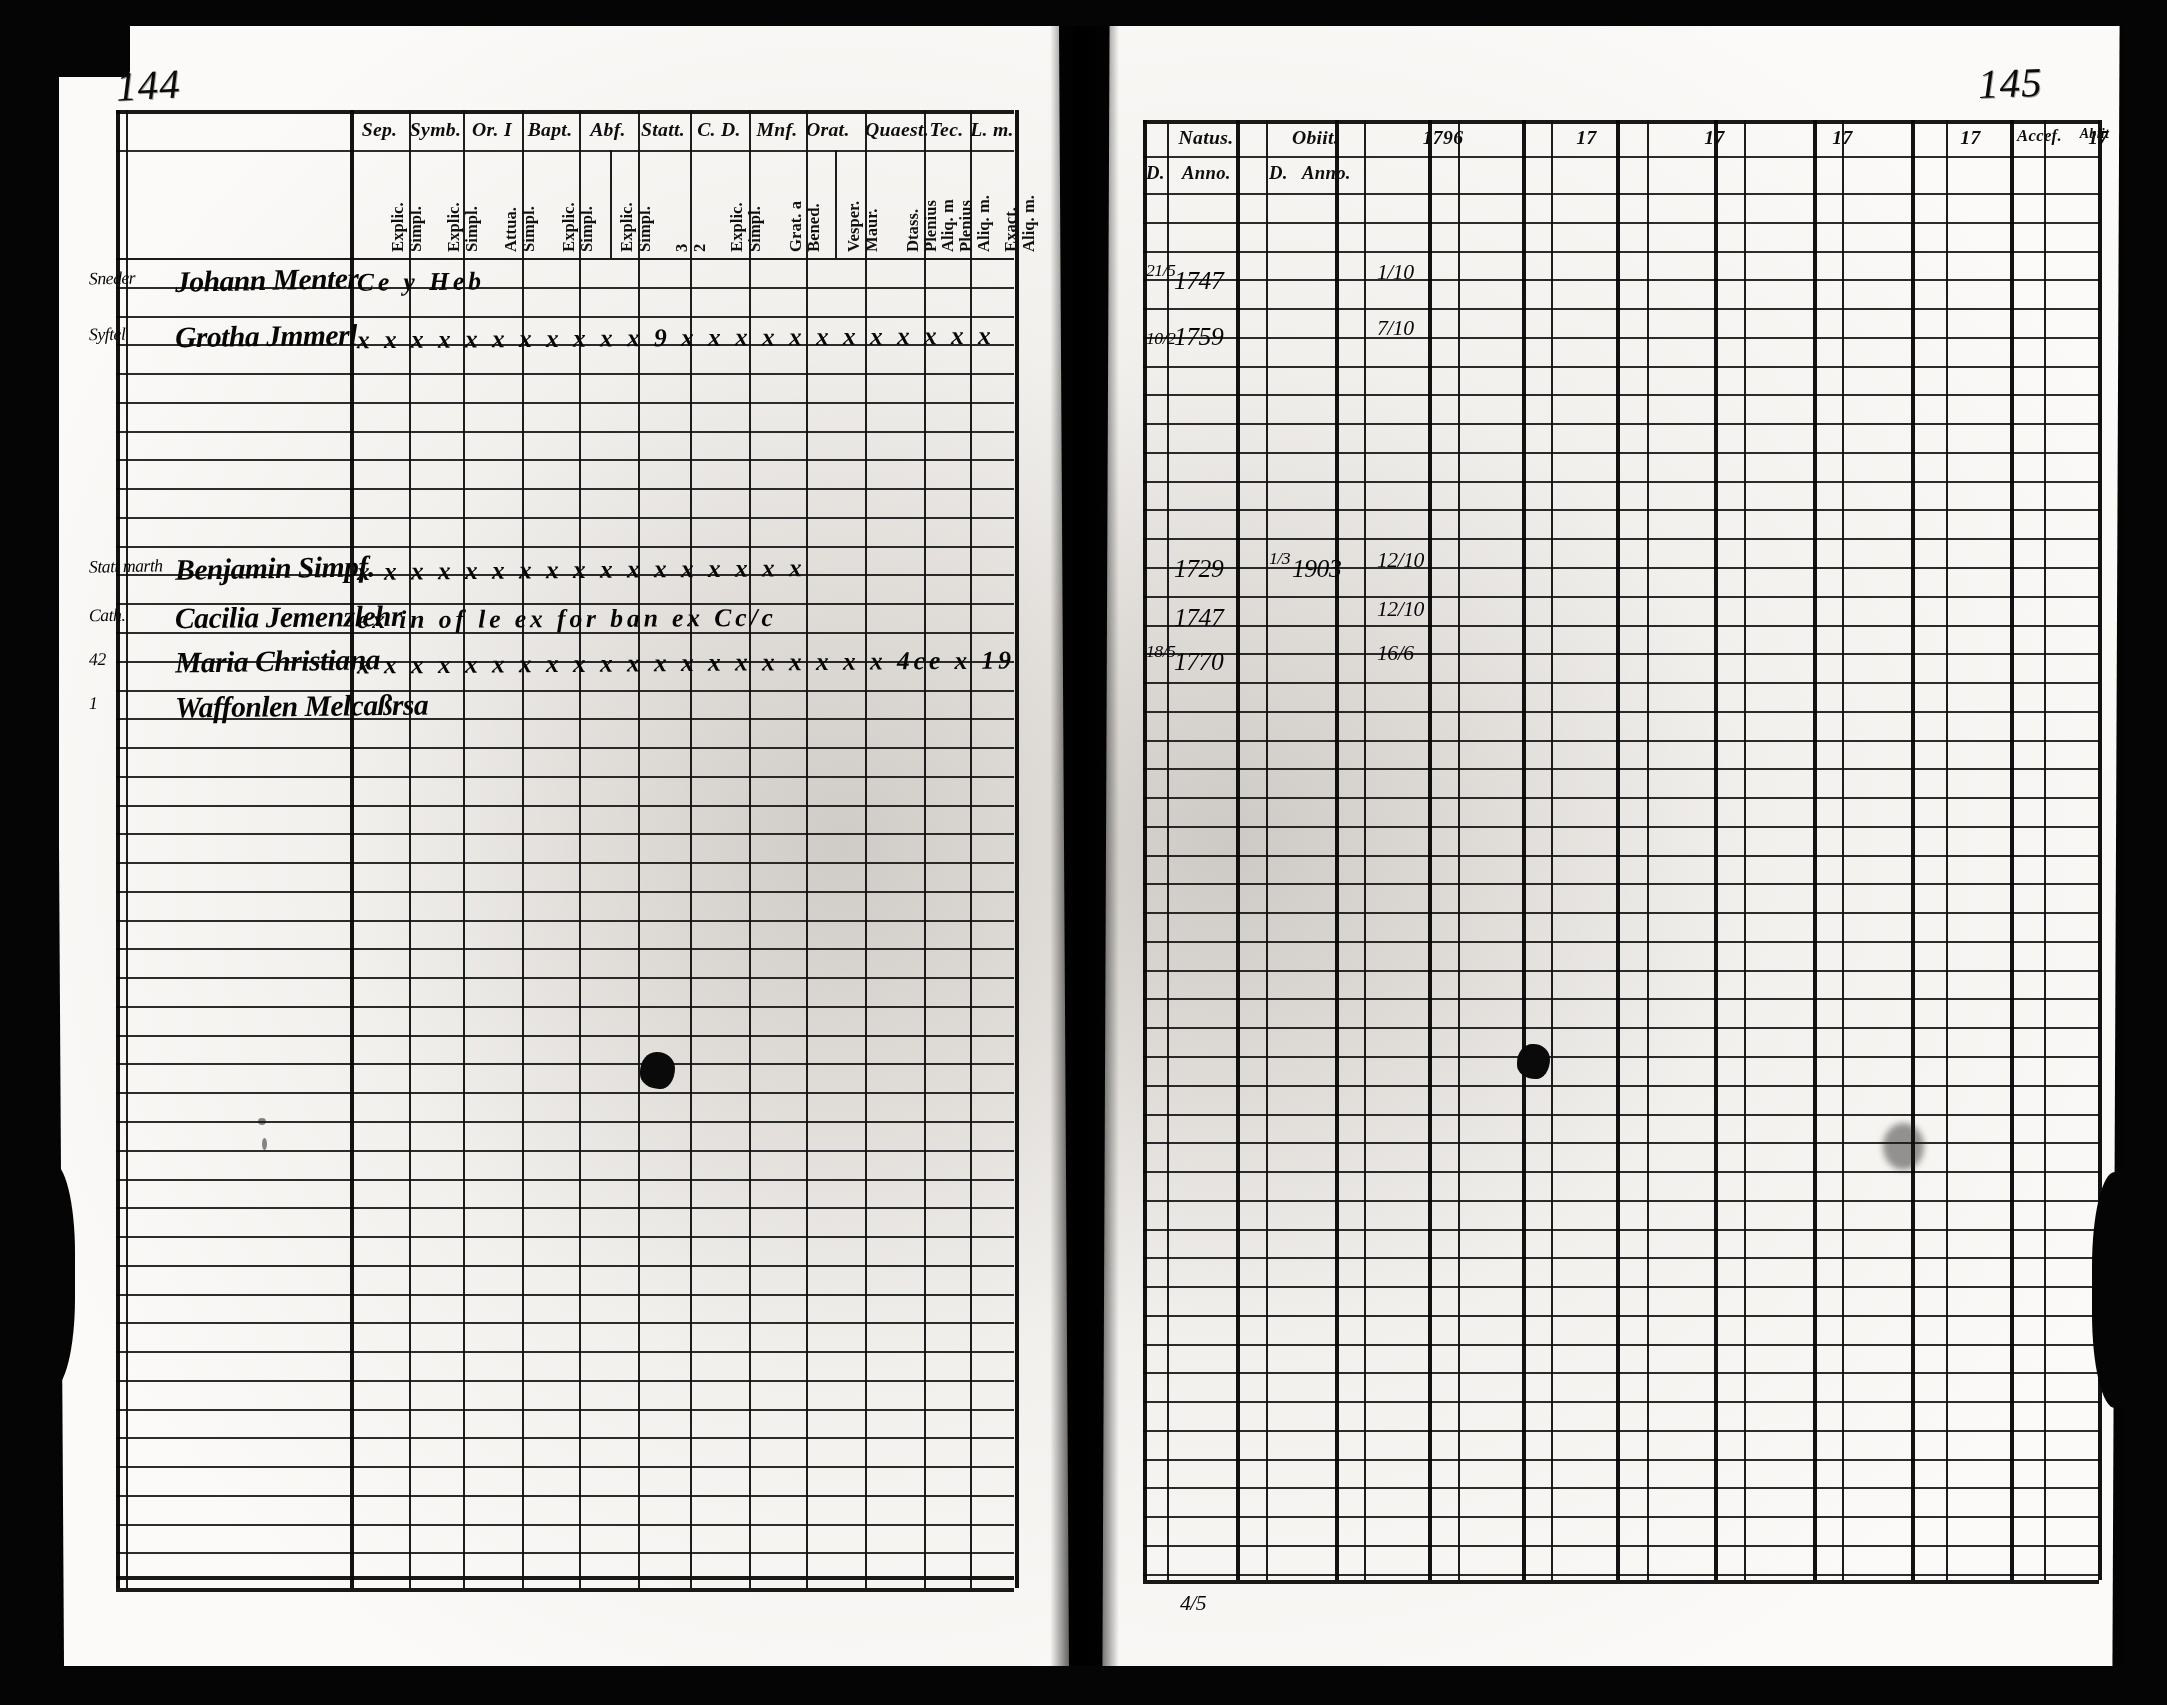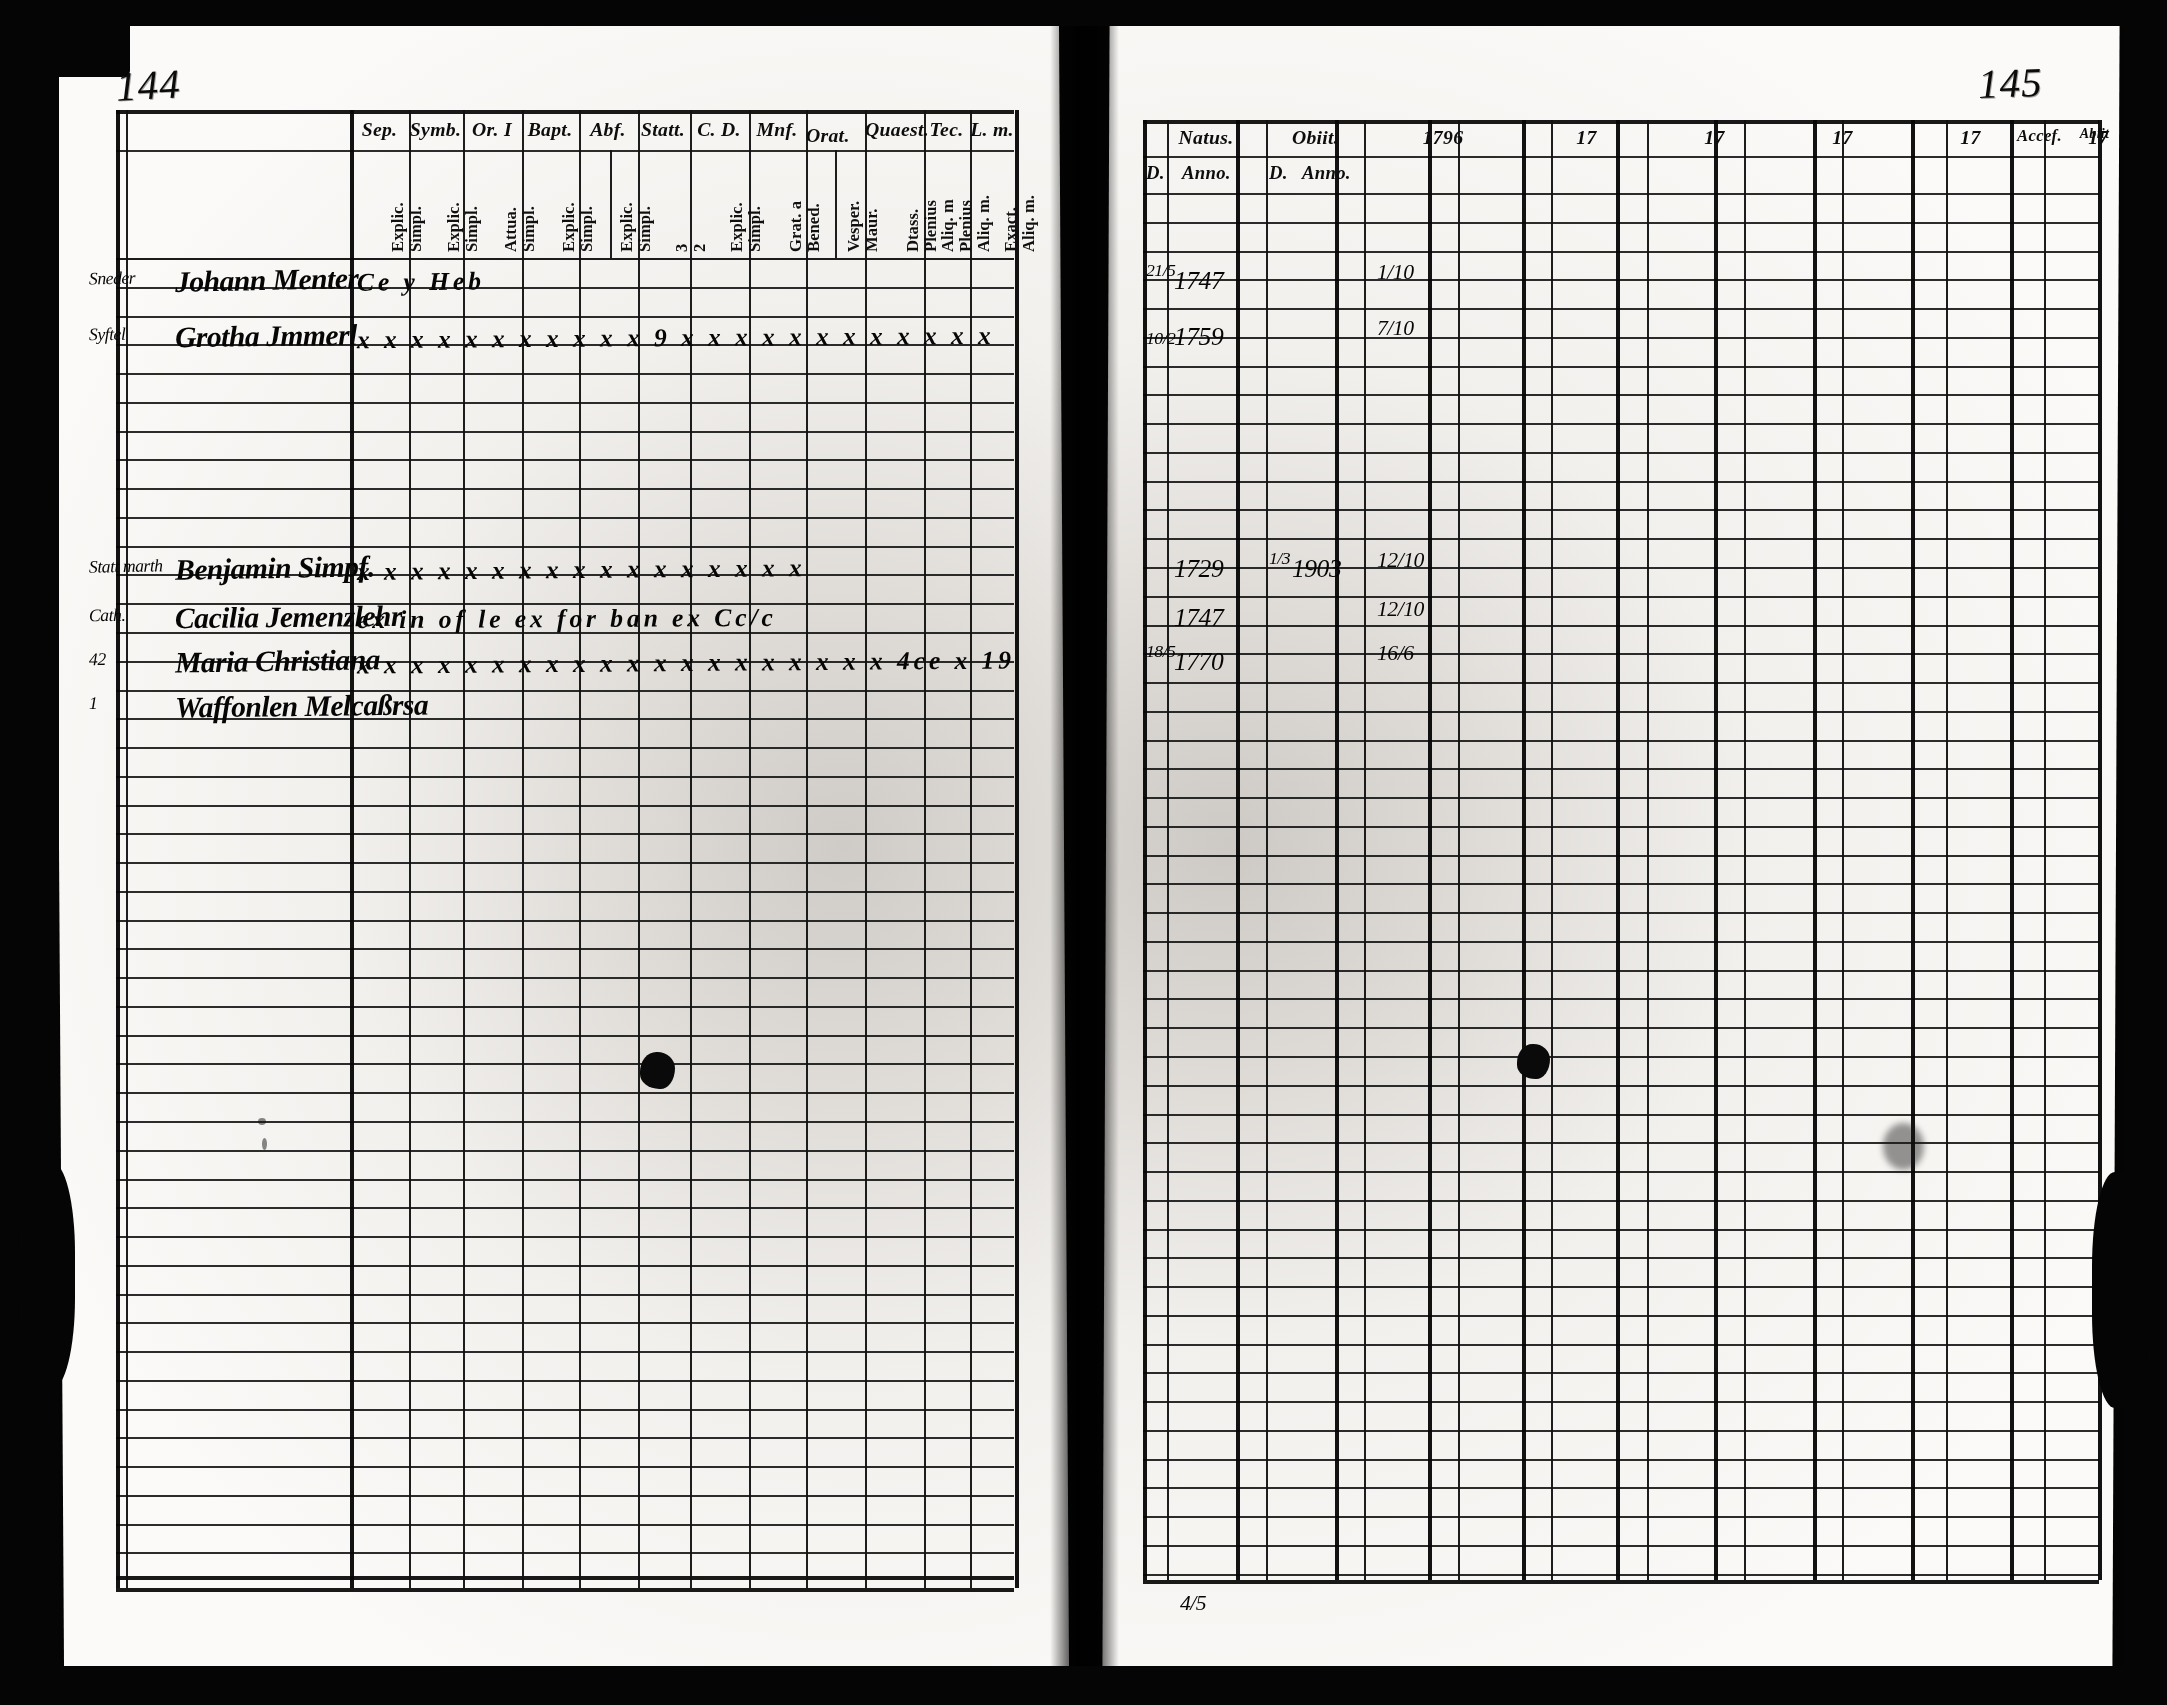--- a/index.html
+++ b/index.html
@@ -418,21 +418,21 @@
         <span>Explic.</span>
         <span>Simpl.</span>
       </div>
       <div class="colhead" style="left: 749px; top: 118px; width: 56px;">
         <div class="top">Mnf.</div>
       </div>
       <div class="vert-label two" style="left: 787px; top: 252px;">
         <span>Grat. a</span>
         <span>Bened.</span>
       </div>
-      <div class="colhead" style="left: 806px; top: 124px; width: 38px;">
+      <div class="colhead" style="left: 806px; top: 118px; width: 38px;">
         <div class="top">Orat.</div>
       </div>
       <div class="vert-label two" style="left: 845px; top: 252px;">
         <span>Vesper.</span>
         <span>Maur.</span>
       </div>
       <div class="colhead" style="left: 865px; top: 118px; width: 58px;">
         <div class="top">Quaest.</div>
       </div>
       <div class="vert-label two" style="left: 904px; top: 252px;">

